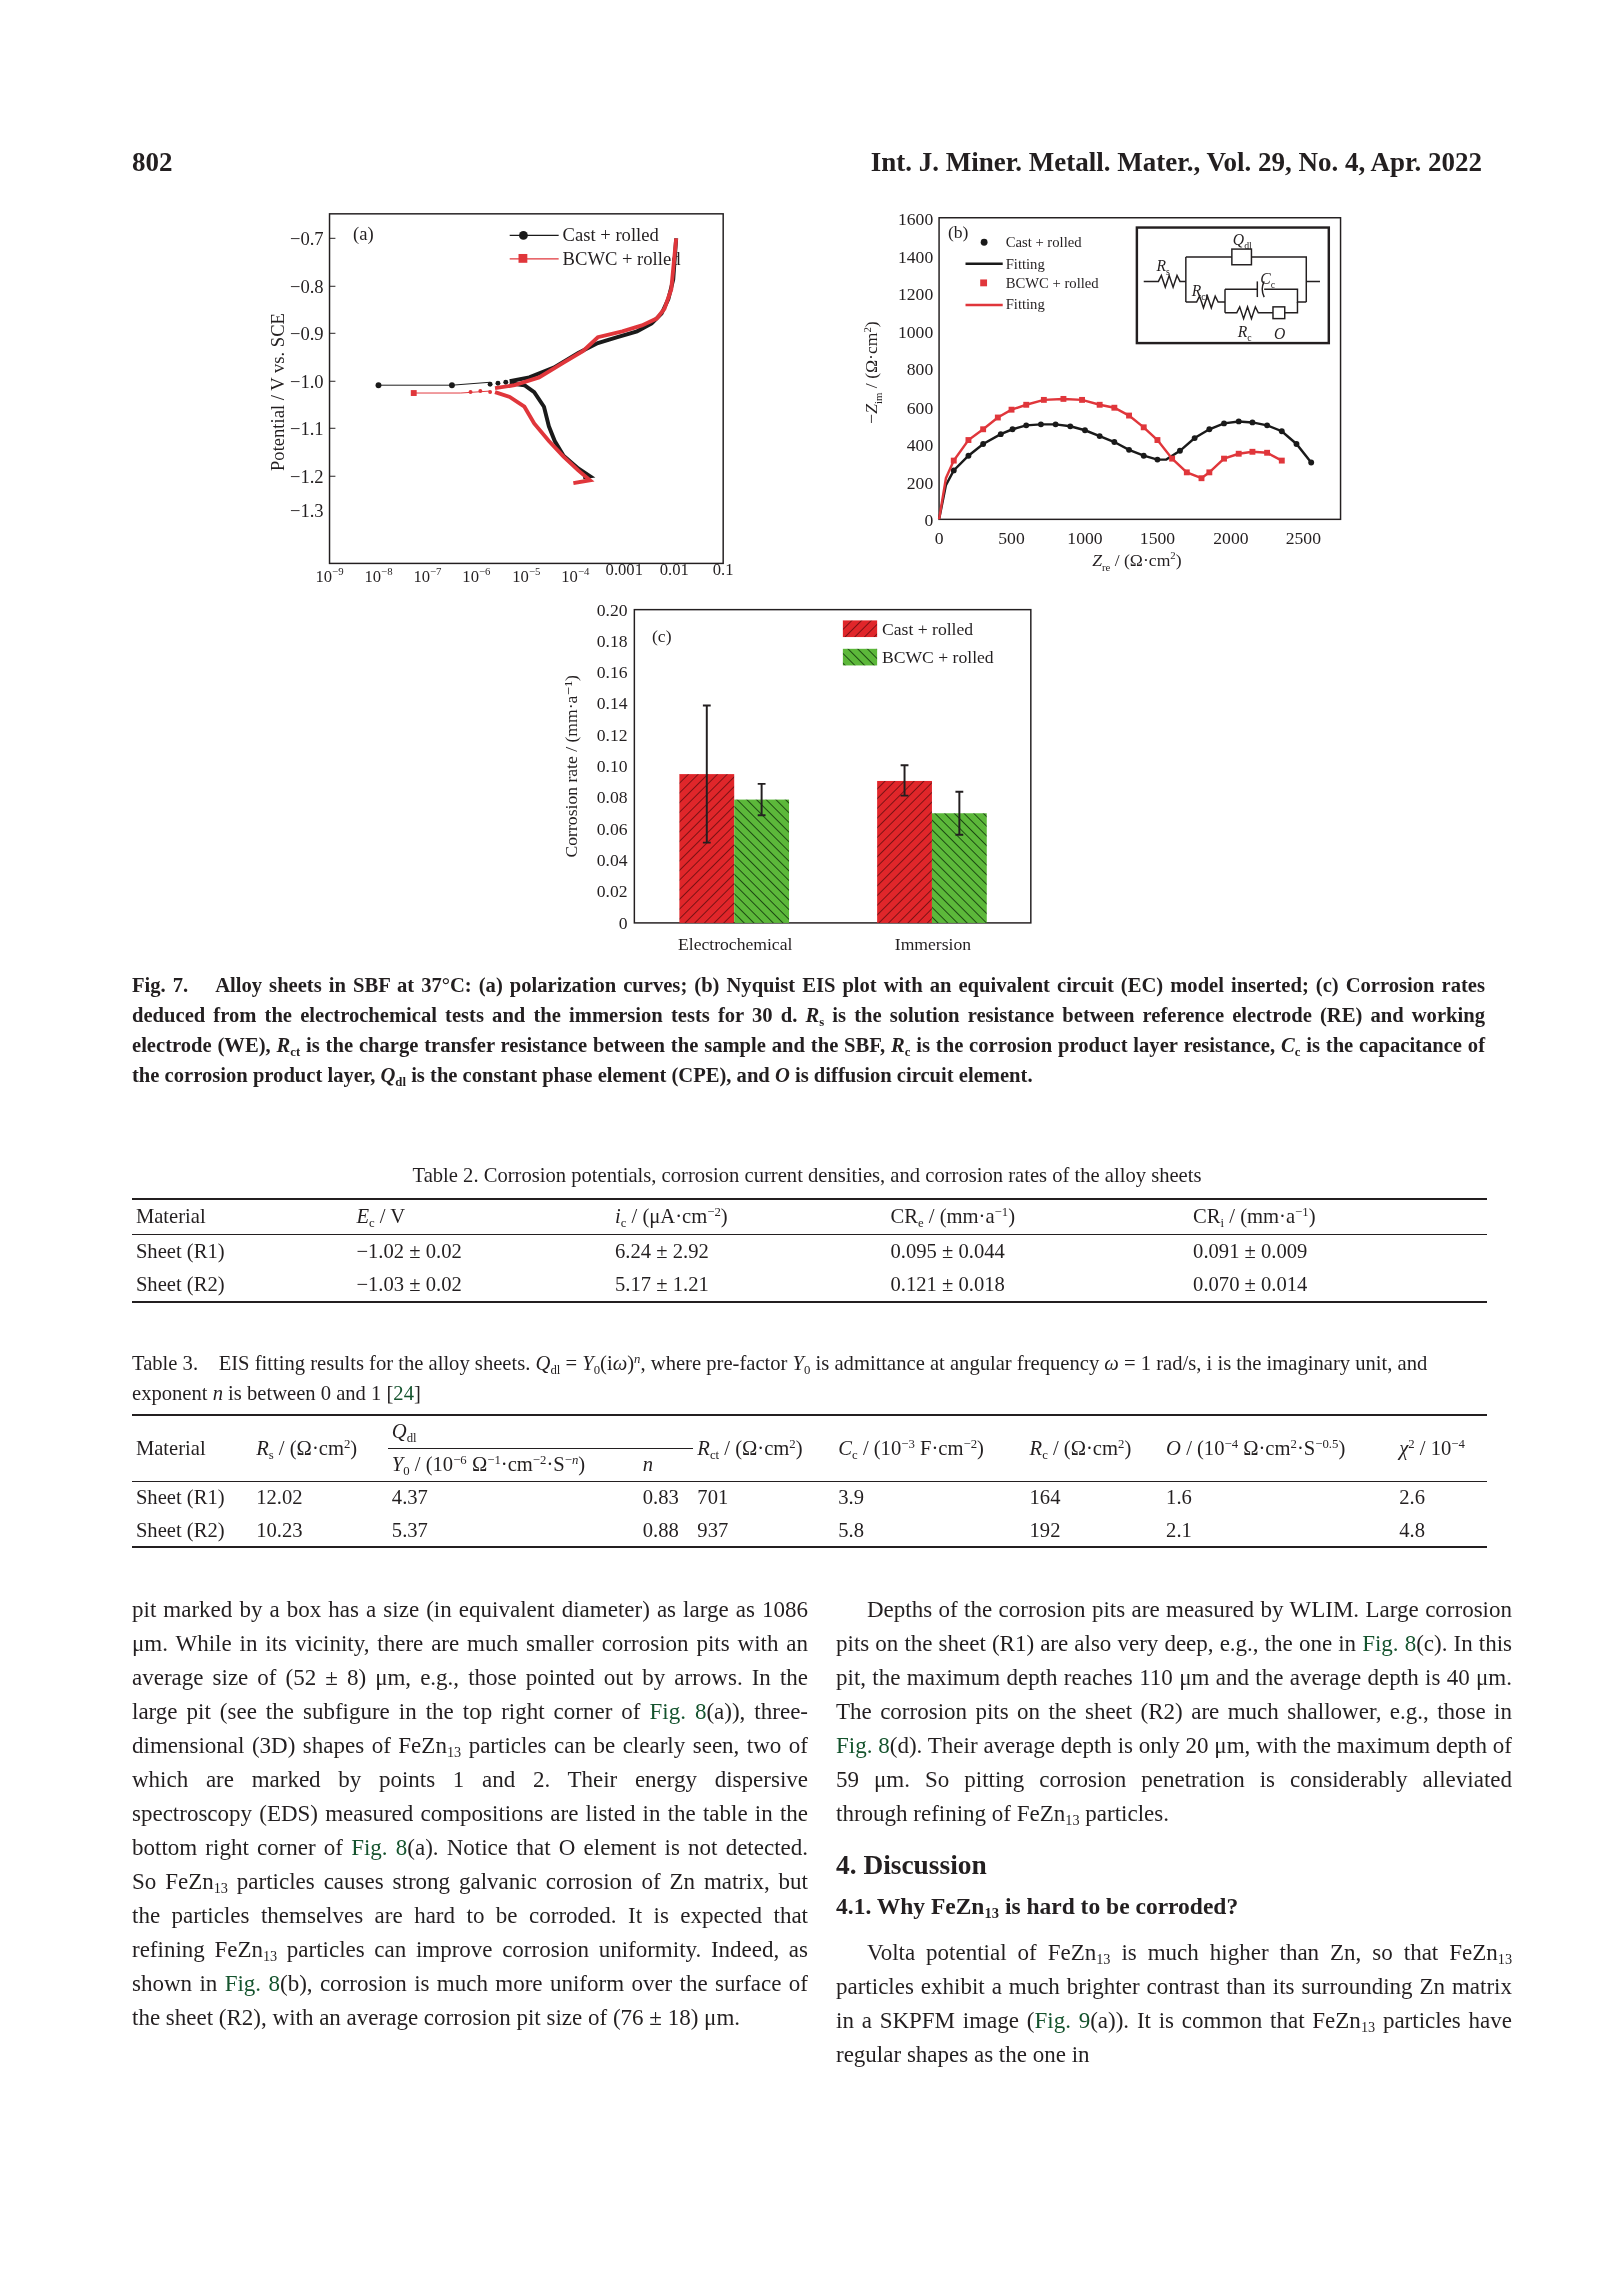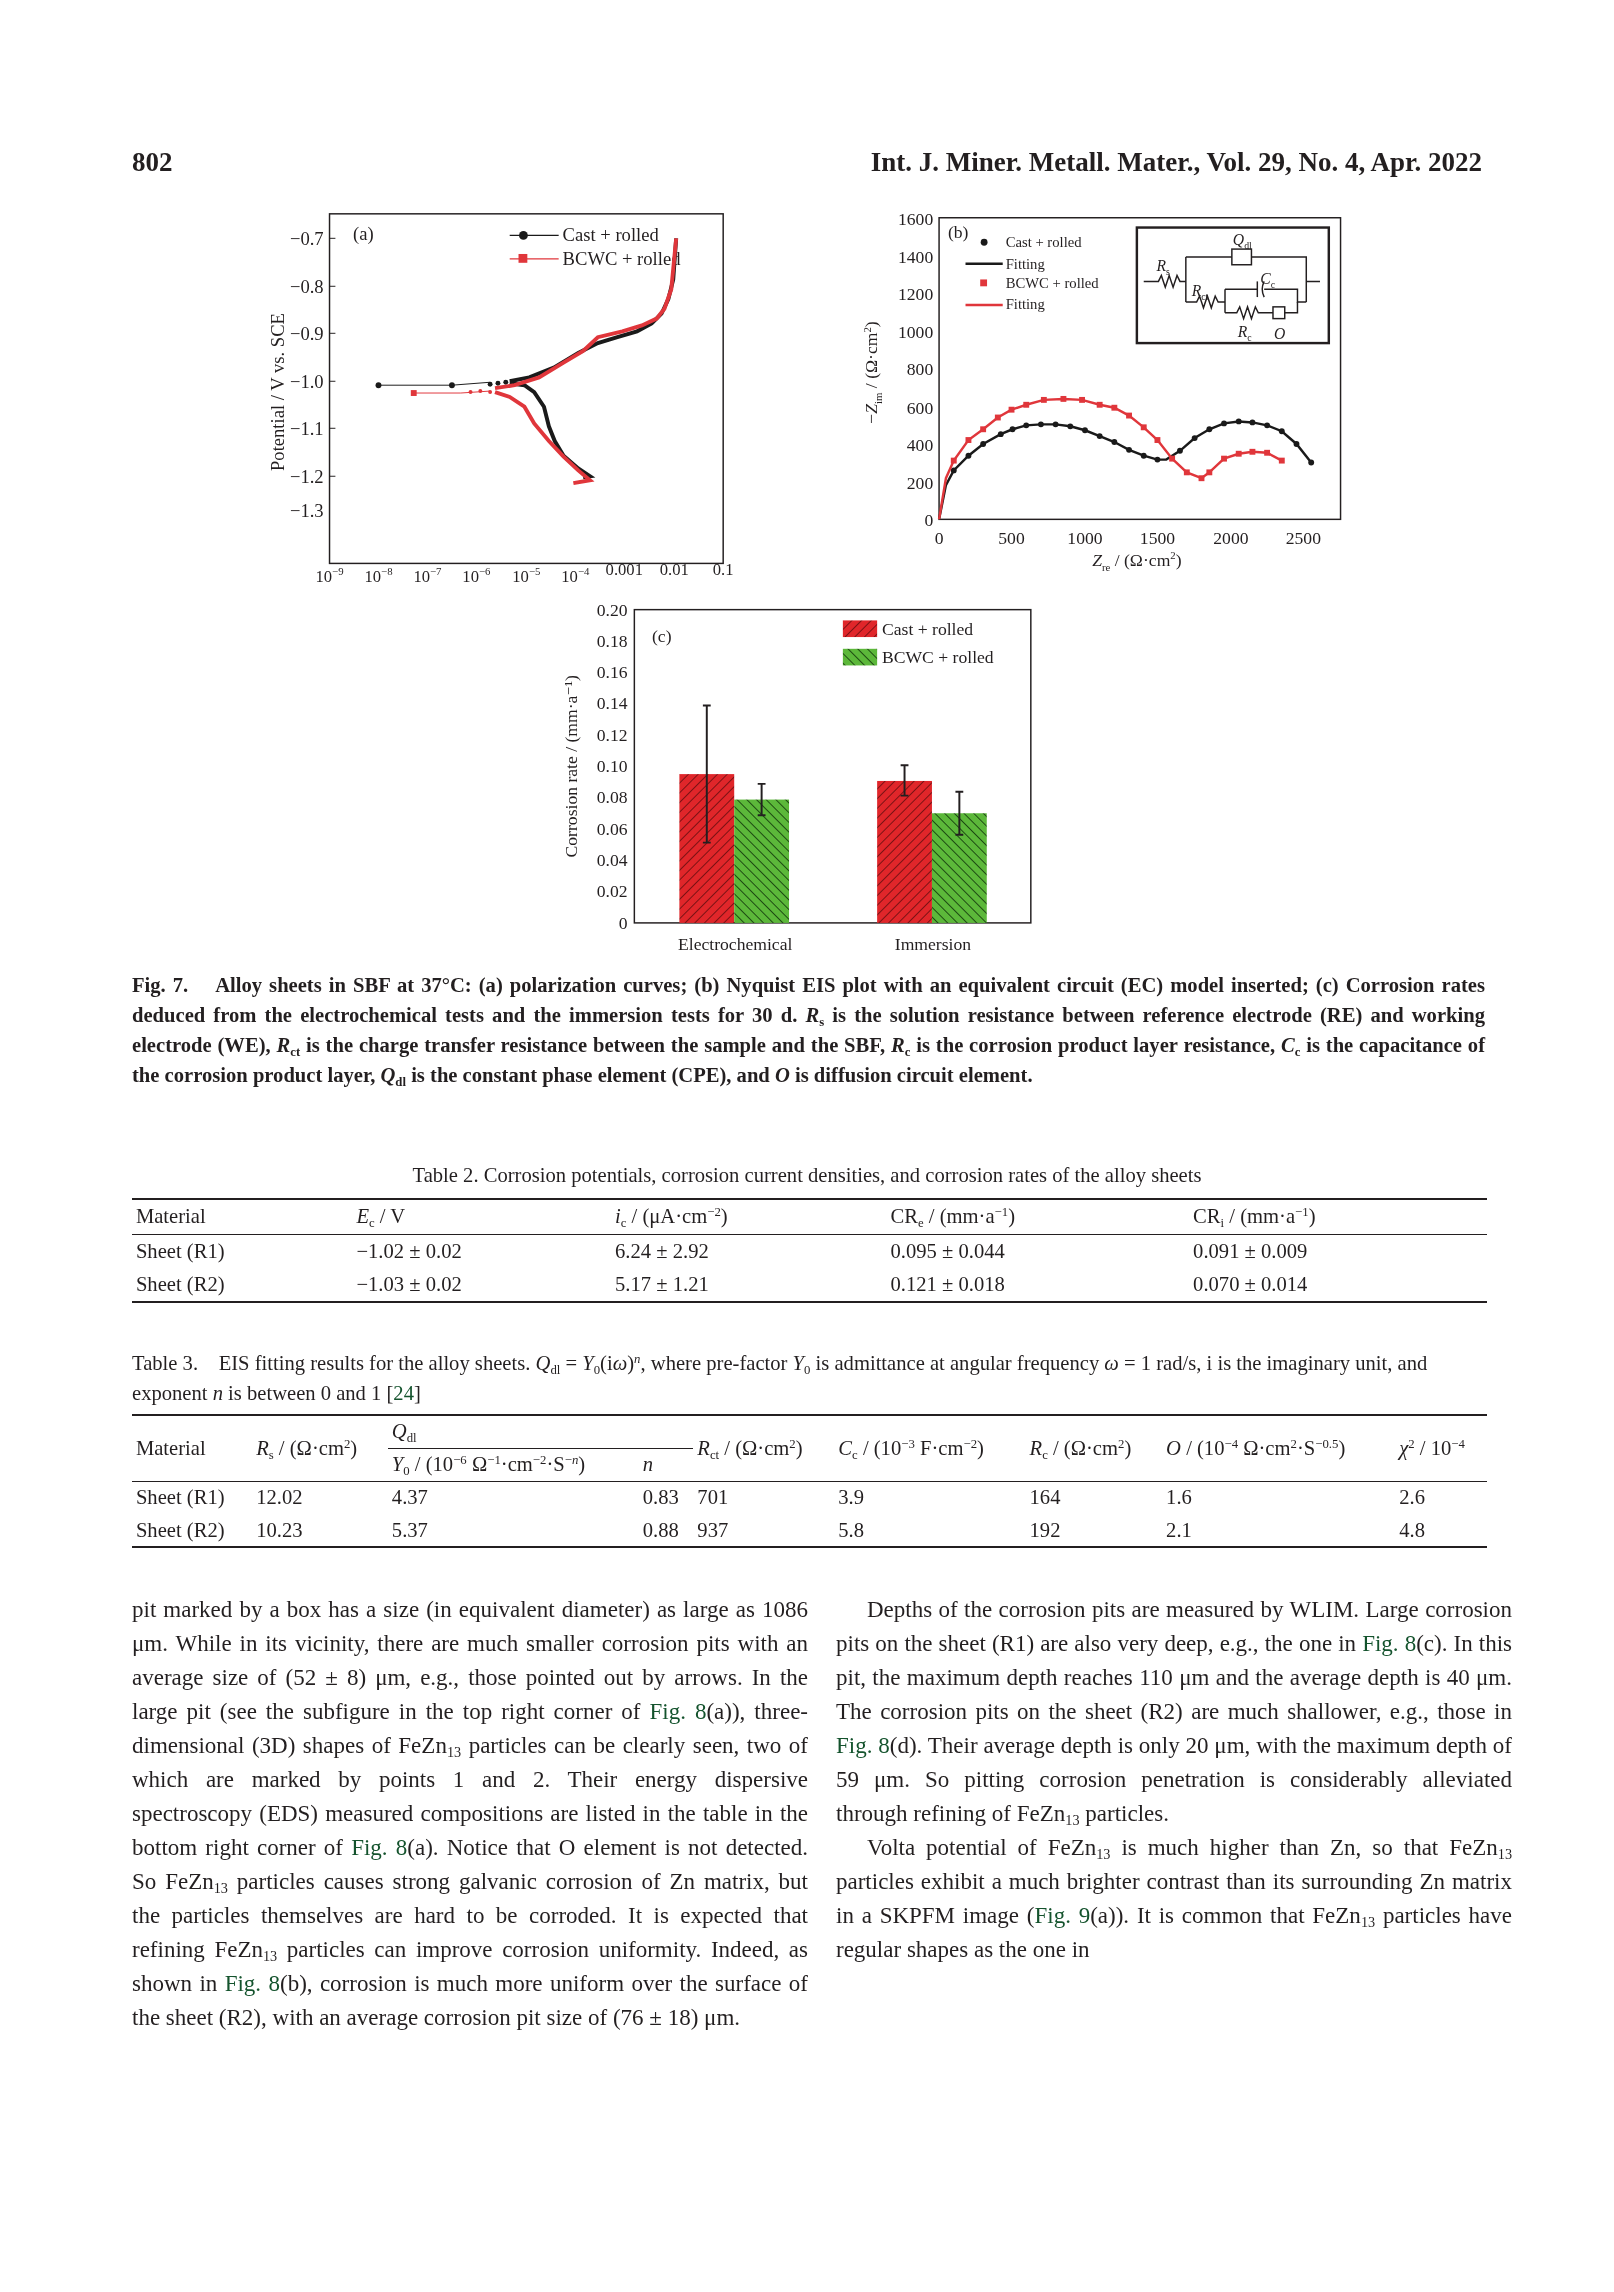--- a/index.html
+++ b/index.html
@@ -330,15 +330,17 @@
   </tr>
 </tbody>
   </table>
 
 <div class="abs col" style="left:132px;">
   <p>pit marked by a box has a size (in equivalent diameter) as large as 1086 μm. While in its vicinity, there are much smaller corrosion pits with an average size of (52 ± 8) μm, e.g., those pointed out by arrows. In the large pit (see the subfigure in the top right corner of <span class="link">Fig. 8</span>(a)), three-dimensional (3D) shapes of FeZn<sub class="s">13</sub> particles can be clearly seen, two of which are marked by points 1 and 2. Their energy dispersive spectroscopy (EDS) measured compositions are listed in the table in the bottom right corner of <span class="link">Fig. 8</span>(a). Notice that O element is not detected. So FeZn<sub class="s">13</sub> particles causes strong galvanic corrosion of Zn matrix, but the particles themselves are hard to be corroded. It is expected that refining FeZn<sub class="s">13</sub> particles can improve corrosion uniformity. Indeed, as shown in <span class="link">Fig. 8</span>(b), corrosion is much more uniform over the surface of the sheet (R2), with an average corrosion pit size of (76 ± 18) μm.</p>
 </div>
 
 <div class="abs col" style="left:836px;">
   <p class="ind">Depths of the corrosion pits are measured by WLIM. Large corrosion pits on the sheet (R1) are also very deep, e.g., the one in <span class="link">Fig. 8</span>(c). In this pit, the maximum depth reaches 110 μm and the average depth is 40 μm. The corrosion pits on the sheet (R2) are much shallower, e.g., those in <span class="link">Fig. 8</span>(d). Their average depth is only 20 μm, with the maximum depth of 59 μm. So pitting corrosion penetration is considerably alleviated through refining of FeZn<sub class="s">13</sub> particles.</p>
+  <h2 class="sec">4. Discussion</h2>
+  <h3 class="sub">4.1. Why FeZn<sub class="s">13</sub> is hard to be corroded?</h3>
   <p class="ind">Volta potential of FeZn<sub class="s">13</sub> is much higher than Zn, so that FeZn<sub class="s">13</sub> particles exhibit a much brighter contrast than its surrounding Zn matrix in a SKPFM image (<span class="link">Fig. 9</span>(a)). It is common that FeZn<sub class="s">13</sub> particles have regular shapes as the one in</p>
 </div>
 
 
 </body></html>

